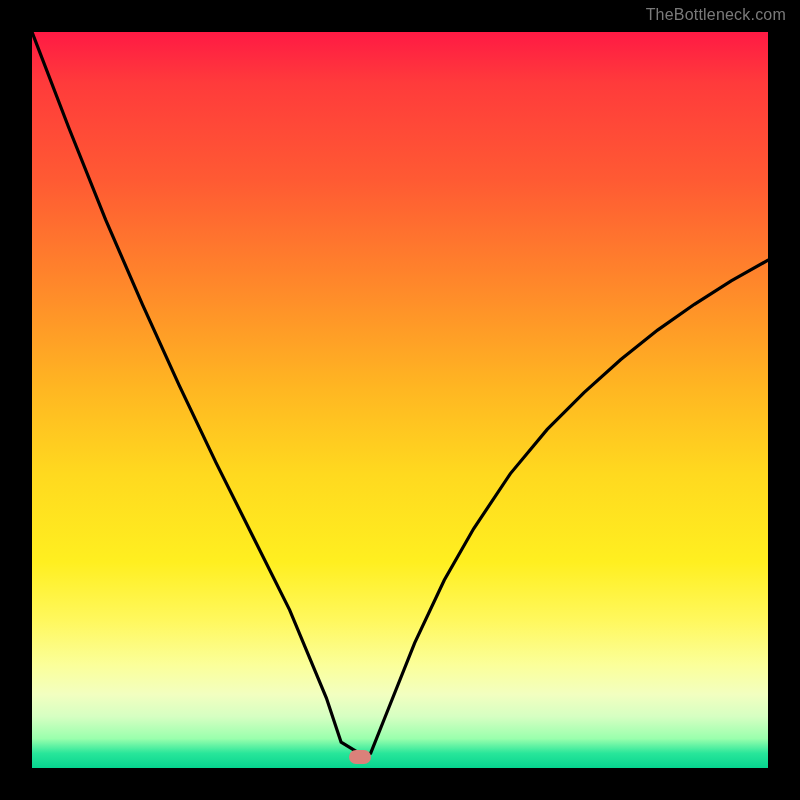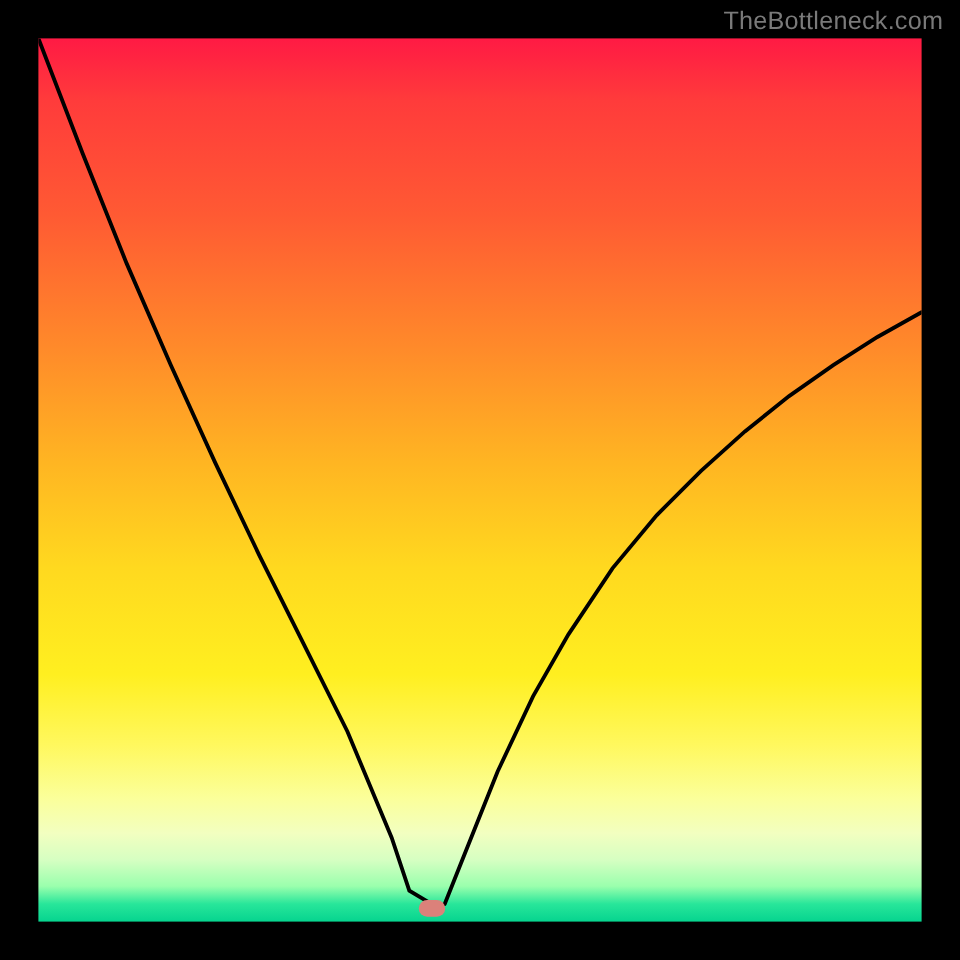--- a/index.html
+++ b/index.html
@@ -40,21 +40,21 @@
       #9affad 96%,
       #28e69a 98%,
       #06d48f 100%
     );
   }
   .watermark {
     position: absolute;
     top: 6px;
     right: 14px;
     color: #7a7a7a;
-    font-size: 21px;
+    font-size: 16px;
     font-weight: 500;
     letter-spacing: 0.2px;
   }
   svg.curve {
     position: absolute;
     left: 0;
     top: 0;
     width: 736px;
     height: 736px;
   }

